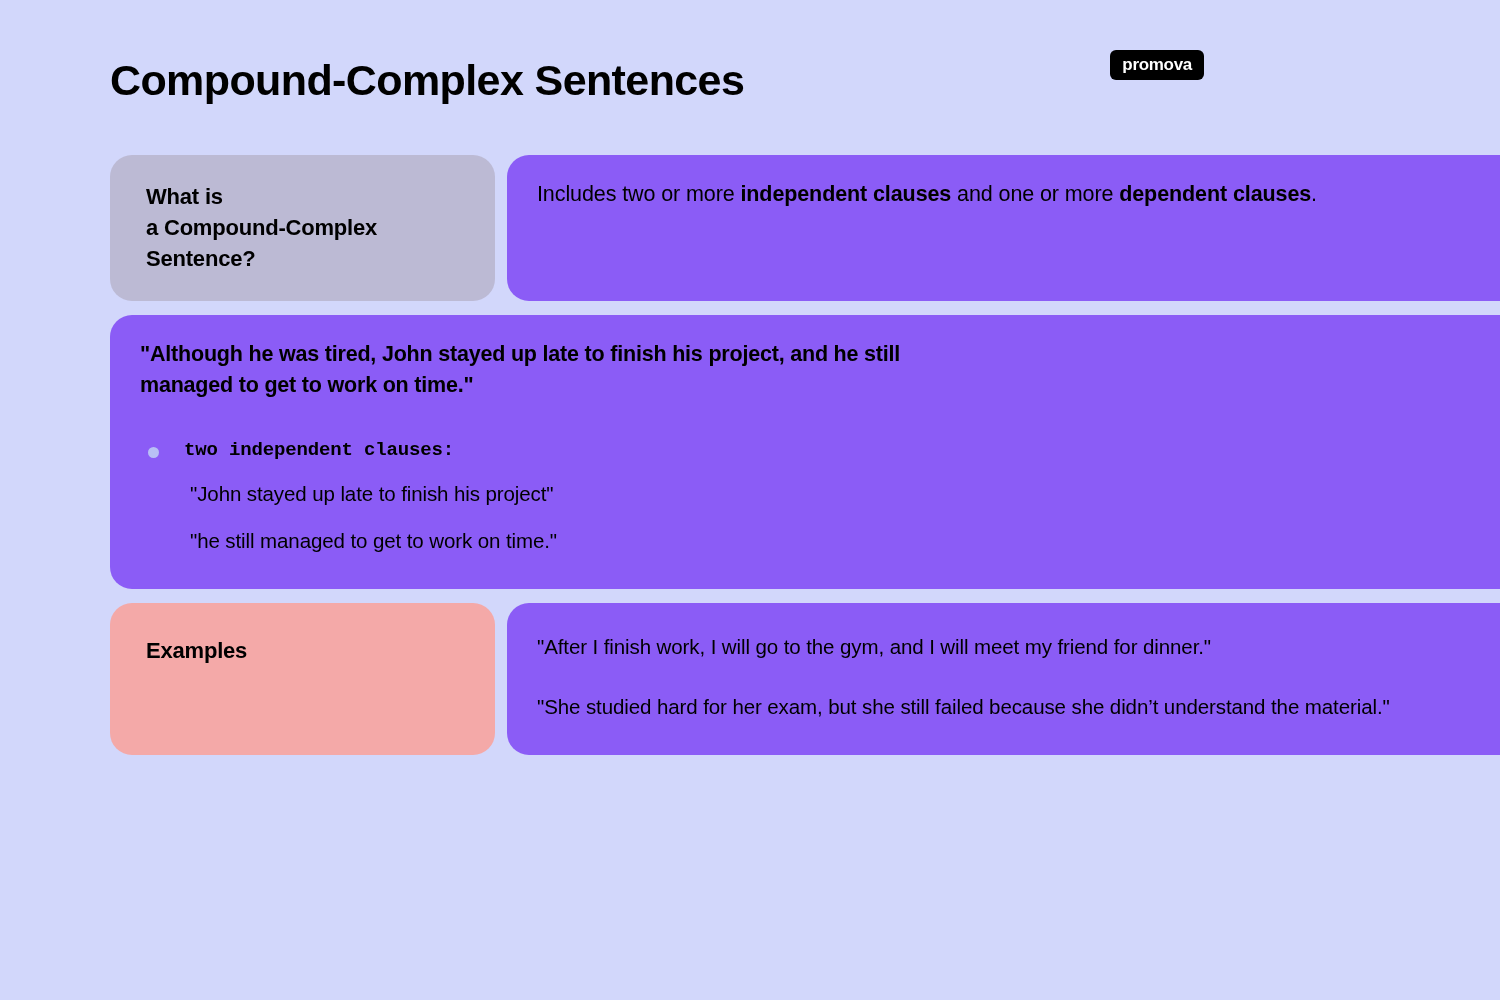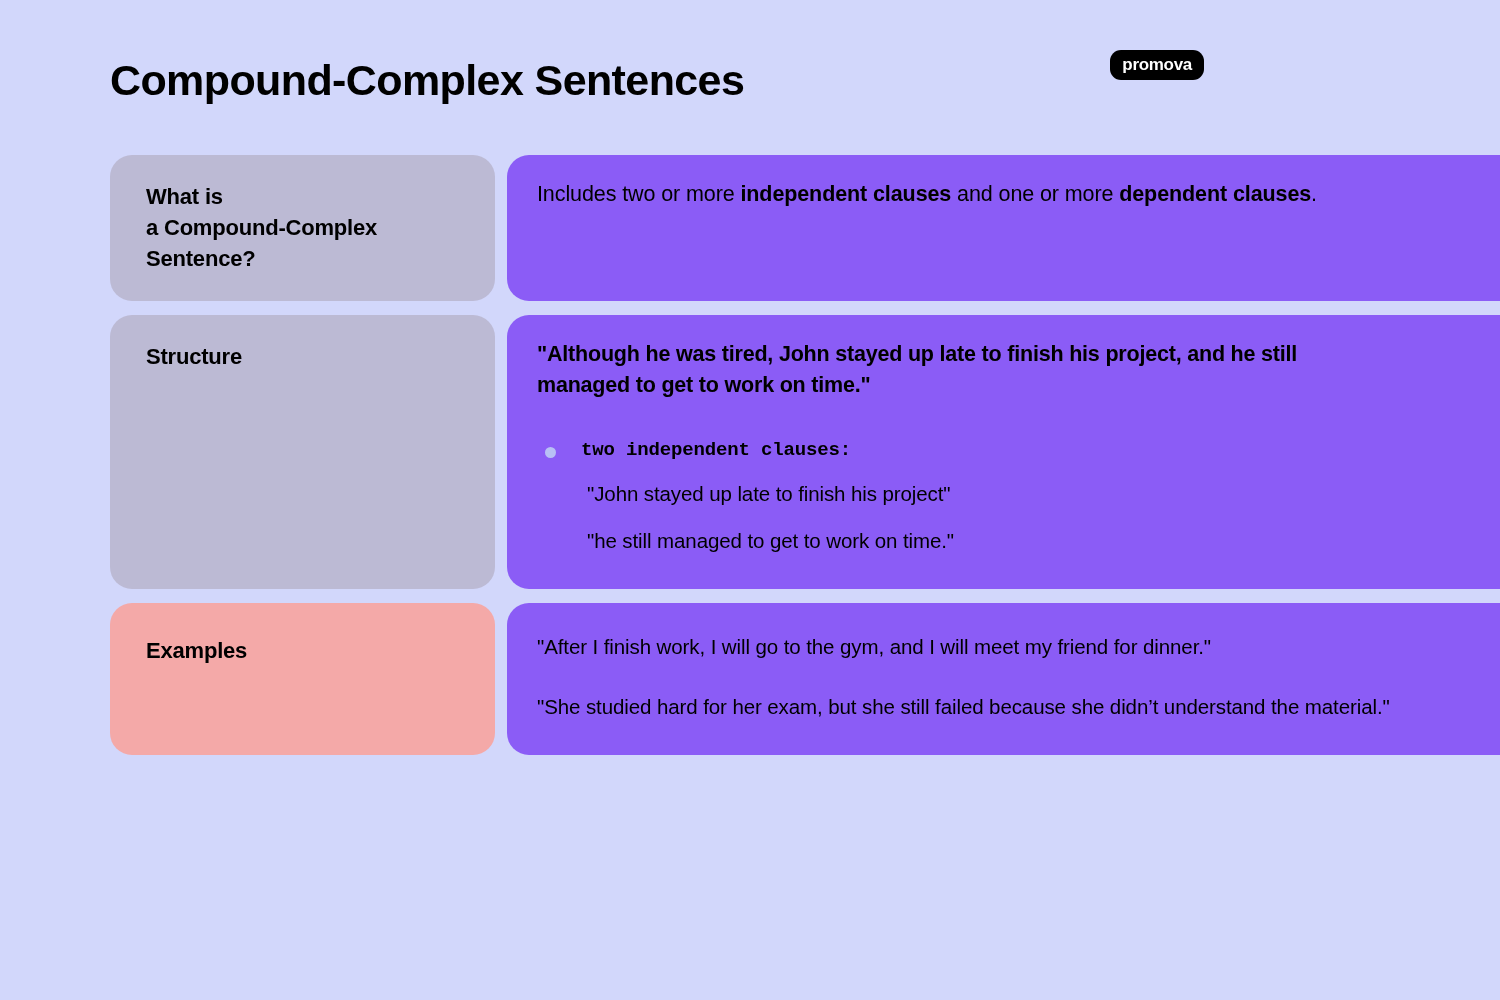--- a/index.html
+++ b/index.html
@@ -36,21 +36,21 @@
     color: #000;
     white-space: nowrap;
   }
 
   .logo {
     position: absolute;
     right: 68px;
     top: 50px;
     background: #000000;
     color: #ffffff;
-    border-radius: 11px;
+    border-radius: 6px;
     padding: 6px 12px 7px 12px;
     font-size: 17px;
     font-weight: bold;
     letter-spacing: -0.3px;
     line-height: 1;
   }
 
   
   .rows {
     position: absolute;
@@ -167,23 +167,20 @@
       <div class="row-label-text">What is
 a Compound-Complex
 Sentence?</div>
     </div>
     <div class="row-content">
       <div class="definition"><span>Includes two or more </span><b>independent clauses</b><span> and one or more </span><b>dependent clauses</b><span>.</span></div>
     </div>
   </div>
 
   <div class="row">
-    <div class="row-label gray">
-      <div class="row-label-text">Structure</div>
-    </div>
     <div class="row-content structure-content">
       <div class="structure-sentence">"Although he was tired, John stayed up late to finish his project, and he still managed to get to work on time."</div>
 
       <div class="clause-group">
         <div class="clause-head">
           <span class="bullet"></span>
           <span>two independent clauses:</span>
         </div>
         <div class="clause-item">"John stayed up late to finish his project"</div>
         <div class="clause-item">"he still managed to get to work on time."</div>

